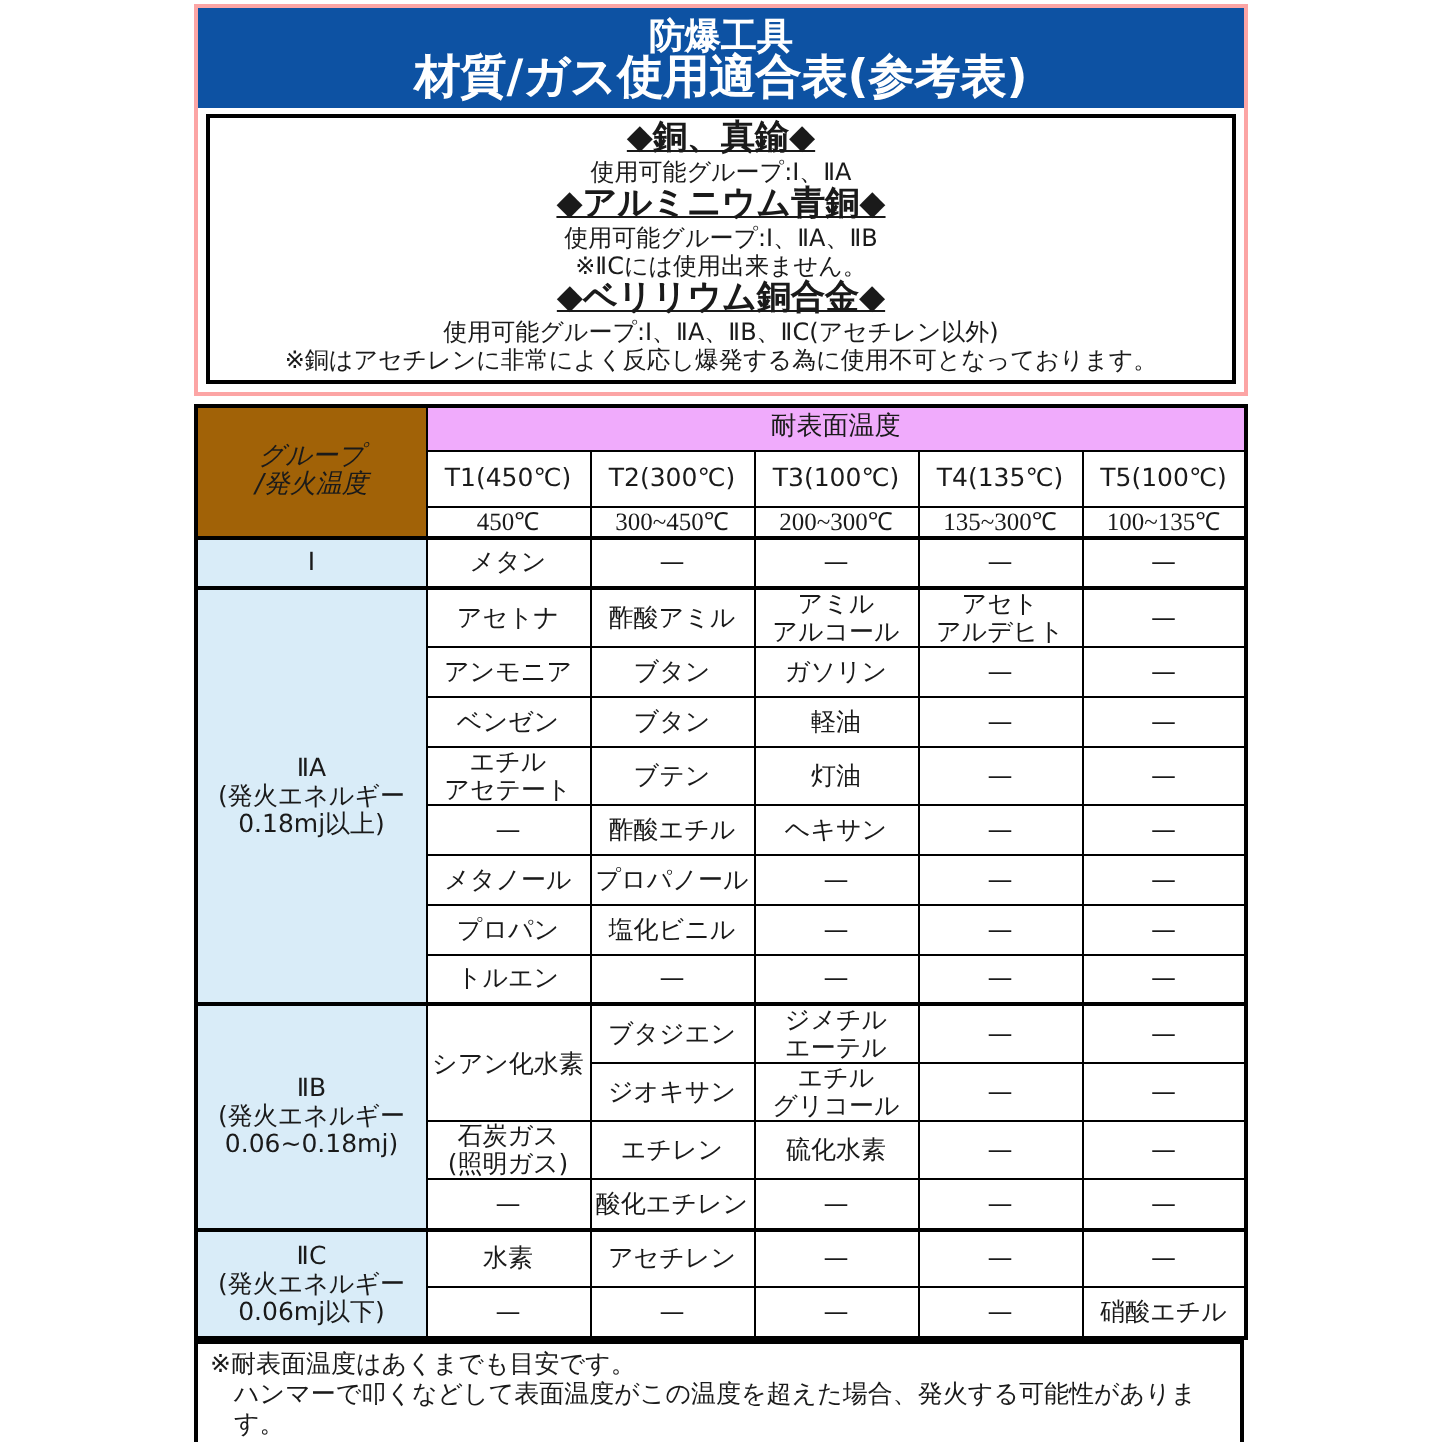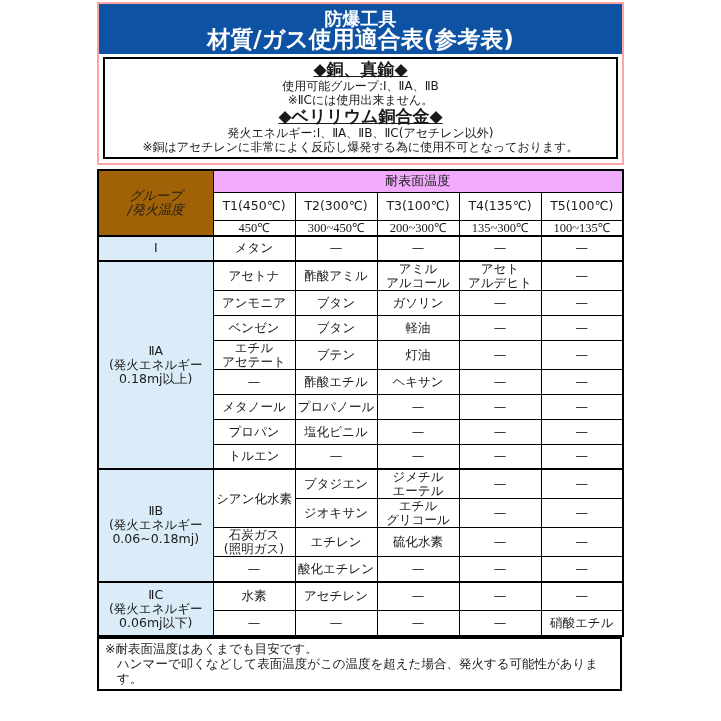--- a/index.html
+++ b/index.html
@@ -53,24 +53,26 @@
 
 <div class="page">
 
   <div class="frame">
     <div class="band">
       <div class="t1">防爆工具</div>
       <div class="t2">材質/ガス使用適合表(参考表)</div>
     </div>
     <div class="info">
         <div class="m-head">◆銅、真鍮◆</div>
+        <div class="m-line">使用可能グループ:Ⅰ、ⅡA</div>
+        <div class="m-head">◆アルミニウム青銅◆</div>
         <div class="m-line">使用可能グループ:Ⅰ、ⅡA、ⅡB</div>
         <div class="m-line">※ⅡCには使用出来ません。</div>
         <div class="m-head">◆ベリリウム銅合金◆</div>
-        <div class="m-line">発火エネルギー:Ⅰ、ⅡA、ⅡB、ⅡC(アセチレン以外)</div>
+        <div class="m-line">使用可能グループ:Ⅰ、ⅡA、ⅡB、ⅡC(アセチレン以外)</div>
         <div class="m-line">※銅はアセチレンに非常によく反応し爆発する為に使用不可となっております。</div>
       </div>
   </div>
 
   <table class="compat">
     <colgroup>
       <col class="c-group">
         <col class="c-temp">
         <col class="c-temp">
         <col class="c-temp">

